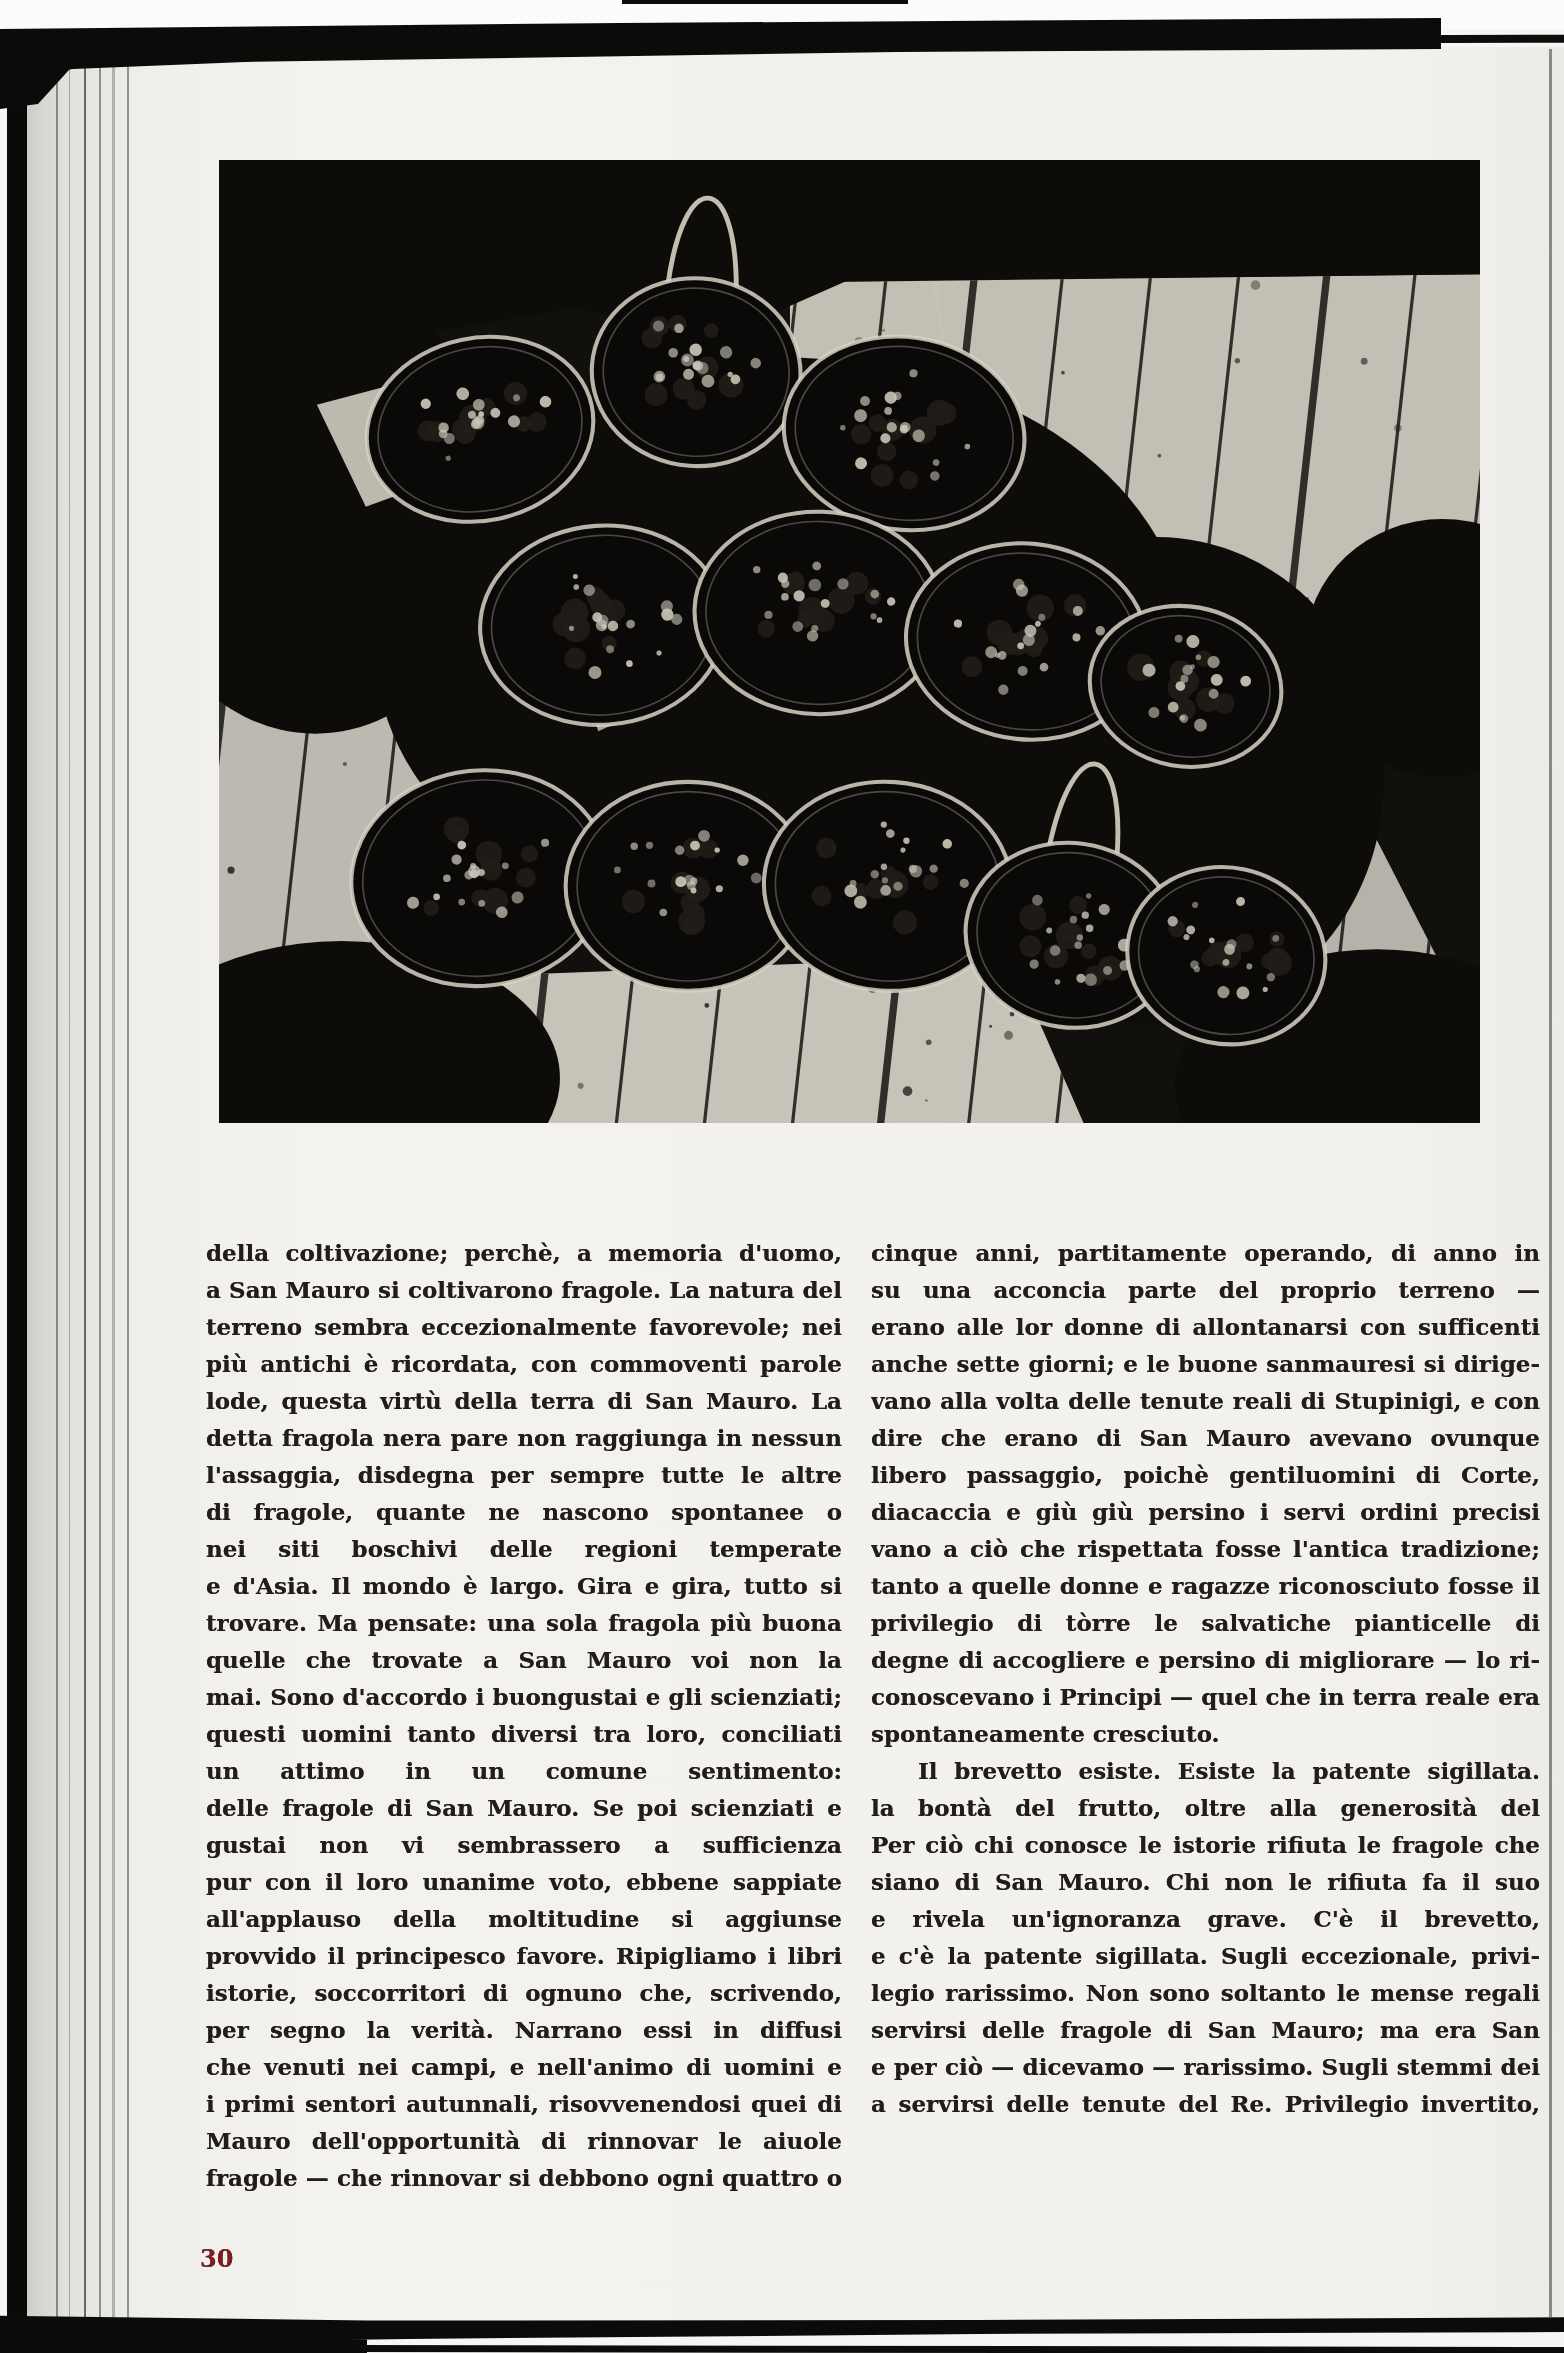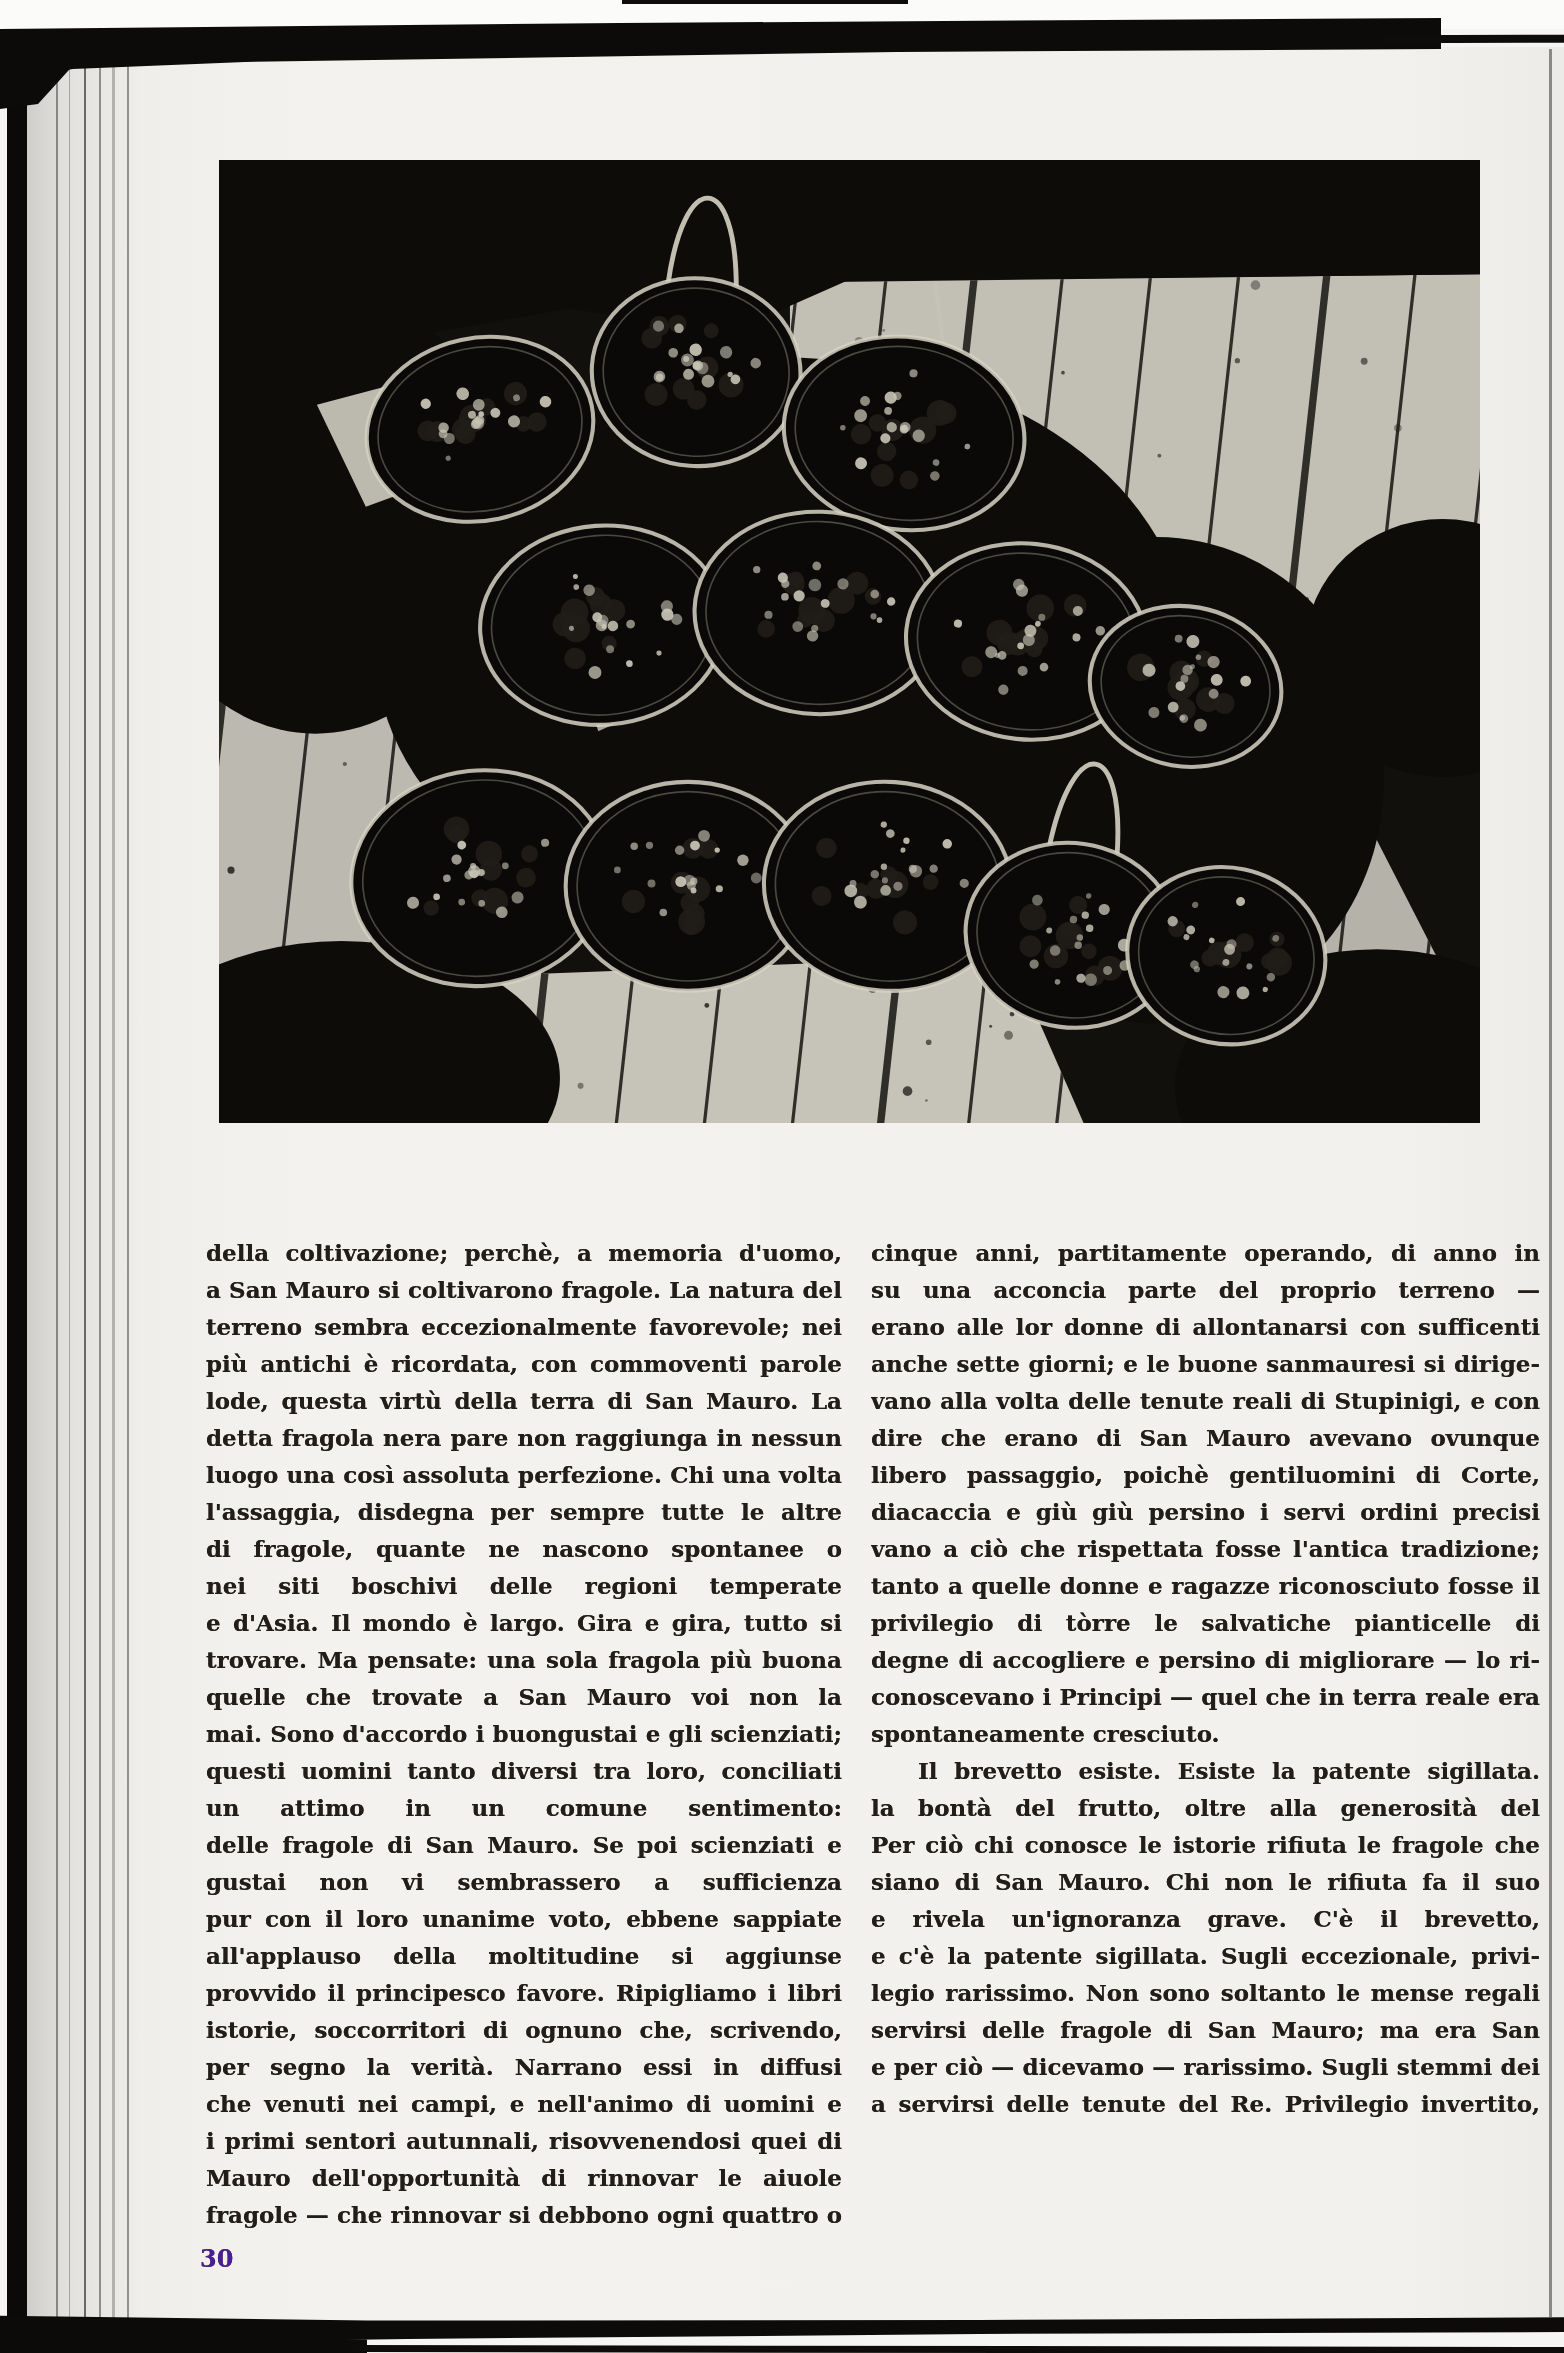--- a/index.html
+++ b/index.html
@@ -54,21 +54,21 @@
     text-justify:inter-word;
     overflow:hidden;white-space:normal;
     text-shadow:0 0 0.5px rgba(33,30,25,.75);
   }
   .col .line.end{text-align-last:left;}
   .col .line.indent{text-indent:47px;}
   .col-left{left:206px;top:1234px;width:636px;}
   .col-right{left:871px;top:1234px;width:669px;}
 
   .page-number{left:200px;top:2242px;width:65px;height:33px;
-    font-size:24px;font-weight:700;color:#4c1d95;line-height:33px;
+    font-size:24px;font-weight:700;color:#7f1d1d;line-height:33px;
     text-shadow:0 0 0.5px rgba(33,30,25,.8);}
 </style>
 </head>
 <body>
 
 <div class="abs top-margin"></div>
 <div class="abs top-edge-artifact"></div>
 <div class="abs spine-shadow"></div>
 <div class="abs spine-wedge"></div>
 
@@ -613,21 +613,20 @@
     </svg>
 </div>
 
 <div class="abs col col-left" id="col-left">
     <div class="line">della coltivazione; perchè, a memoria d'uomo, sempre</div>
     <div class="line">a San Mauro si coltivarono fragole. La natura del</div>
     <div class="line">terreno sembra eccezionalmente favorevole; nei libri</div>
     <div class="line">più antichi è ricordata, con commoventi parole di</div>
     <div class="line">lode, questa virtù della terra di San Mauro. La così</div>
     <div class="line">detta fragola nera pare non raggiunga in nessun altro</div>
-    <div class="line">luogo una così assoluta perfezione. Chi una volta</div>
     <div class="line">l'assaggia, disdegna per sempre tutte le altre qualità</div>
     <div class="line">di fragole, quante ne nascono spontanee o coltivate</div>
     <div class="line">nei siti boschivi delle regioni temperate d'Europa</div>
     <div class="line">e d'Asia. Il mondo è largo. Gira e gira, tutto si può</div>
     <div class="line">trovare. Ma pensate: una sola fragola più buona di</div>
     <div class="line">quelle che trovate a San Mauro voi non la troverete</div>
     <div class="line">mai. Sono d'accordo i buongustai e gli scienziati;</div>
     <div class="line">questi uomini tanto diversi tra loro, conciliati per</div>
     <div class="line">un attimo in un comune sentimento: l'ammirazione</div>
     <div class="line">delle fragole di San Mauro. Se poi scienziati e buon-</div>

